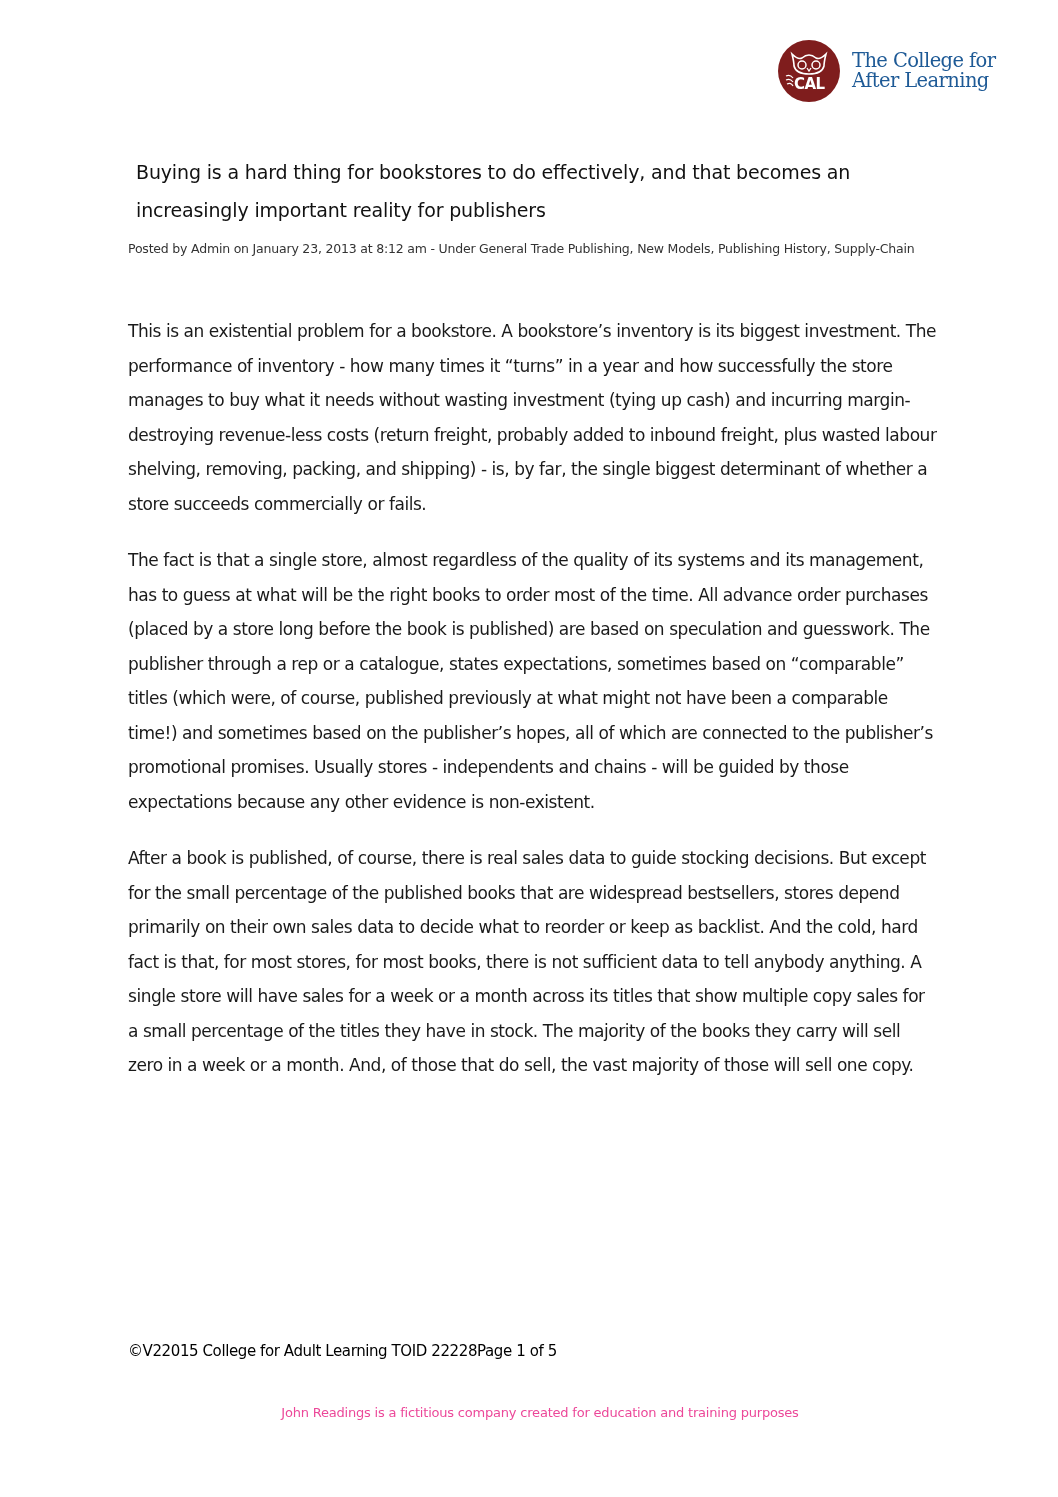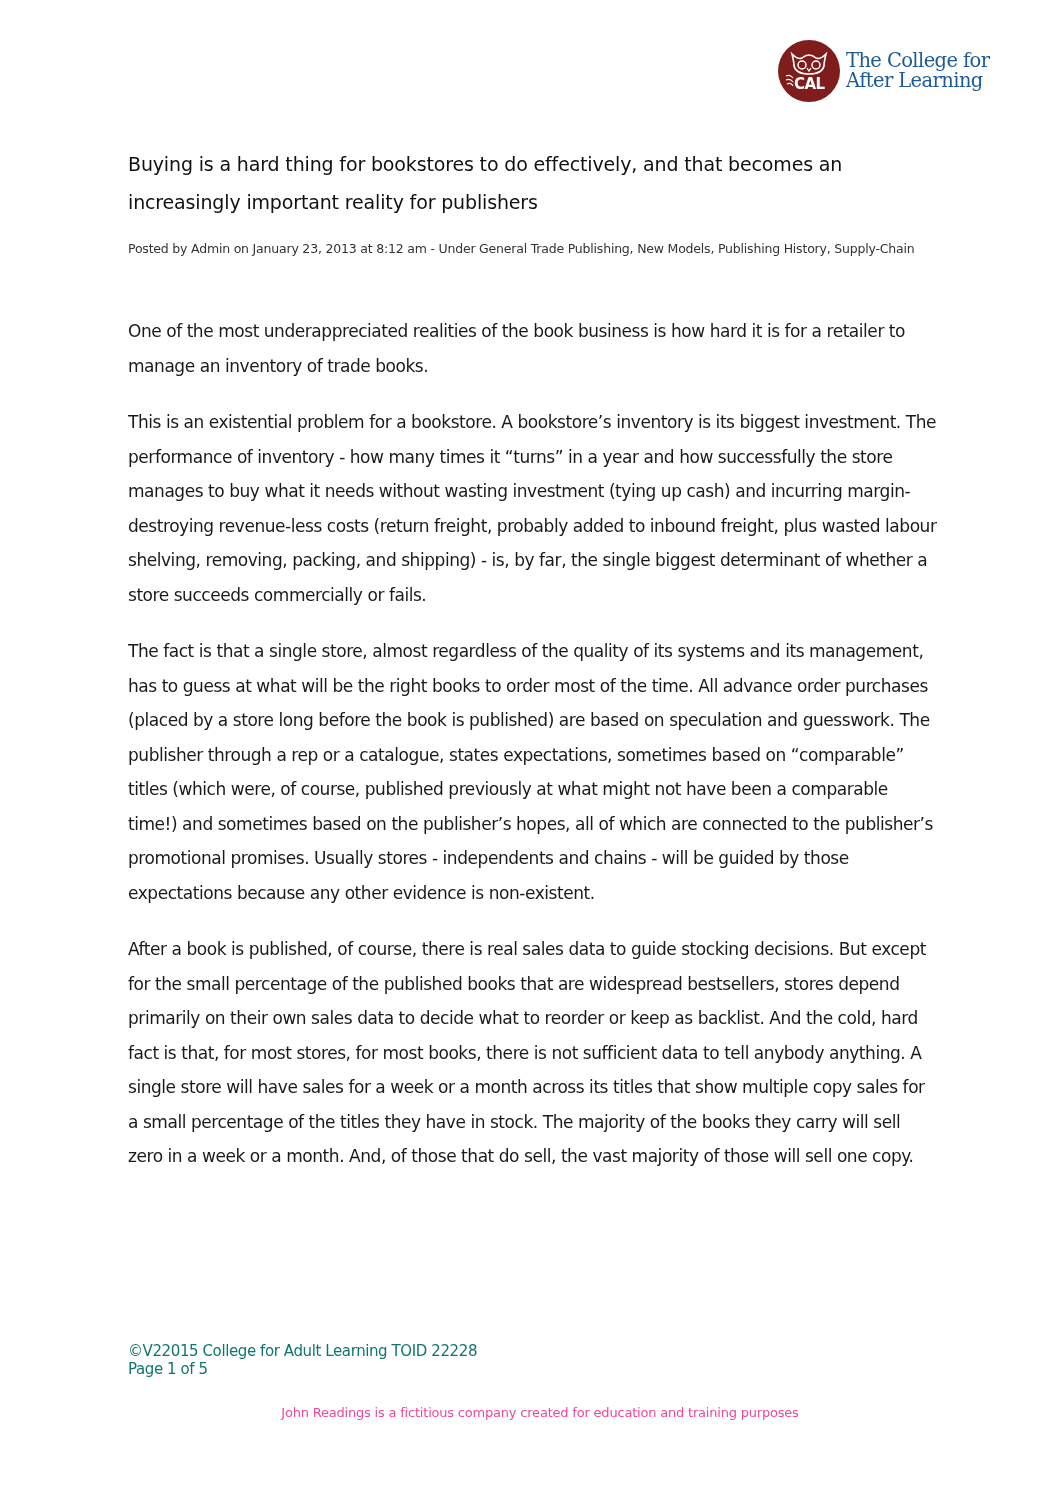--- a/index.html
+++ b/index.html
@@ -1,26 +1,26 @@
 <!DOCTYPE html>
 <html><head>
   <meta charset="utf-8">
   <style>
     html, body { margin: 0; padding: 0; background: #ffffff; }
     body { width: 1058px; height: 1497px; position: relative; overflow: hidden;
            font-family: "DejaVu Sans", sans-serif; color: #111; }
     .logo { position: absolute; left: 778px; top: 40px; display: flex; align-items: center; }
     .logo-badge { width: 62px; height: 62px; border-radius: 50%; background: #7f1d1d; position: relative; }
     .logo-badge svg { position: absolute; left: 0; top: 0; }
-    .logo-text { margin-left: 6px; color: #1E5A96; font-family: "DejaVu Serif", serif; font-size: 19.5px; line-height: 20px; letter-spacing: -0.6px; }
+    .logo-text { margin-left: 12px; color: #1E5A96; font-family: "DejaVu Serif", serif; font-size: 19.5px; line-height: 20px; letter-spacing: -0.6px; }
     .title { position: absolute; left: 128px; top: 145px; width: 800px; font-size: 19px; line-height: 38px; color: #111; letter-spacing: -0.15px; }
     .meta { position: absolute; left: 128px; top: 236px; width: 800px; font-size: 12.5px; line-height: 26px; color: #333; letter-spacing: -0.2px; }
     .body { position: absolute; left: 128px; top: 314px; width: 810px; }
     .para { font-size: 17px; line-height: 34.5px; color: #1a1a1a; margin: 0 0 22px 0; letter-spacing: -0.45px; }
-    .footer-row { position: absolute; left: 128px; top: 1342px; width: 806px; display: flex; justify-content: flex-end; font-size: 15px; color: #0f766e; letter-spacing: -0.4px; flex-direction: column; }
+    .footer-row { position: absolute; left: 128px; top: 1342px; width: 806px; display: flex; justify-content: flex-start; font-size: 15px; color: #000000; letter-spacing: -0.4px; }
     .disclaimer { position: absolute; left: 11px; top: 1405px; width: 1058px; text-align: center; font-size: 13px; color: #ec4899; letter-spacing: -0.2px; }
   </style>
 </head>
 <body>
 
 <div class="logo">
   <div class="logo-badge">
     <svg width="62" height="62" viewBox="0 0 62 62">
       <path d="M14 14 Q20 20 24 18 Q31 12 38 18 Q42 20 48 14 Q46 22 46 26 Q44 34 31 34 Q18 34 16 26 Q16 22 14 14 Z" fill="none" stroke="#fff" stroke-width="1.6"></path>
       <circle cx="24" cy="25" r="4" fill="none" stroke="#fff" stroke-width="1.5"></circle>
@@ -29,26 +29,25 @@
       <path d="M8 36 Q12 34 15 38 M8 40 Q12 38 15 42 M9 44 Q13 42 15 46" fill="none" stroke="#fff" stroke-width="1.2"></path>
     </svg>
     <span style="position:absolute;left:16px;top:35px;color:#fff;font-weight:bold;font-size:15px;font-family:'DejaVu Sans',sans-serif;letter-spacing:-0.5px;">CAL</span>
   </div>
   <div class="logo-text">
     <div>The College for</div>
     <div>After Learning</div>
   </div>
 </div>
 
-<h1 class="title" style="margin:0;font-weight:normal;">Buying is a hard thing for bookstores to do effectively, and that becomes an increasingly important reality for publishers</h1>
+<h1 class="title" style="margin:8px;font-weight:normal;">Buying is a hard thing for bookstores to do effectively, and that becomes an increasingly important reality for publishers</h1>
 
 <div class="meta">Posted by Admin on January 23, 2013 at 8:12 am - Under General Trade Publishing, New Models, Publishing History, Supply-Chain</div>
 
 <div class="body">
-  <p class="para">One of the most underappreciated realities of the book business is how hard it is for a retailer to manage an inventory of trade books.</p>
   <p class="para">This is an existential problem for a bookstore. A bookstore’s inventory is its biggest investment. The performance of inventory - how many times it “turns” in a year and how successfully the store manages to buy what it needs without wasting investment (tying up cash) and incurring margin-destroying revenue-less costs (return freight, probably added to inbound freight, plus wasted labour shelving, removing, packing, and shipping) - is, by far, the single biggest determinant of whether a store succeeds commercially or fails.</p>
   <p class="para">The fact is that a single store, almost regardless of the quality of its systems and its management, has to guess at what will be the right books to order most of the time. All advance order purchases (placed by a store long before the book is published) are based on speculation and guesswork. The publisher through a rep or a catalogue, states expectations, sometimes based on “comparable” titles (which were, of course, published previously at what might not have been a comparable time!) and sometimes based on the publisher’s hopes, all of which are connected to the publisher’s promotional promises. Usually stores - independents and chains - will be guided by those expectations because any other evidence is non-existent.</p>
   <p class="para">After a book is published, of course, there is real sales data to guide stocking decisions. But except for the small percentage of the published books that are widespread bestsellers, stores depend primarily on their own sales data to decide what to reorder or keep as backlist. And the cold, hard fact is that, for most stores, for most books, there is not sufficient data to tell anybody anything. A single store will have sales for a week or a month across its titles that show multiple copy sales for a small percentage of the titles they have in stock. The majority of the books they carry will sell zero in a week or a month. And, of those that do sell, the vast majority of those will sell one copy.</p>
 </div>
 
 <div class="footer-row">
   <span>©V22015 College for Adult Learning TOID 22228</span>
   <span>Page 1 of 5</span>
 </div>
 

